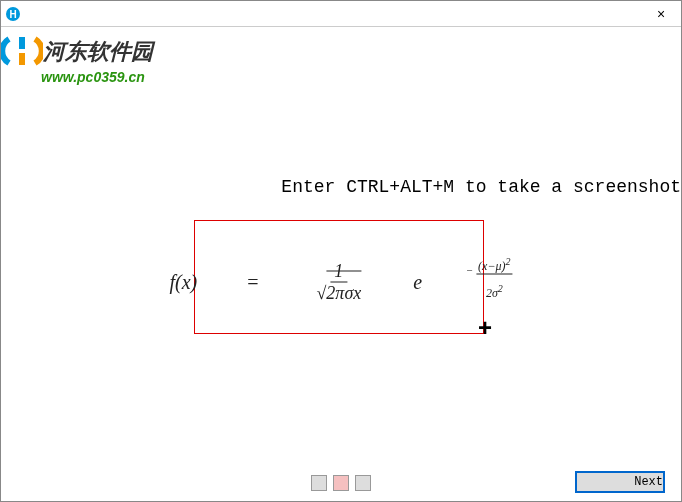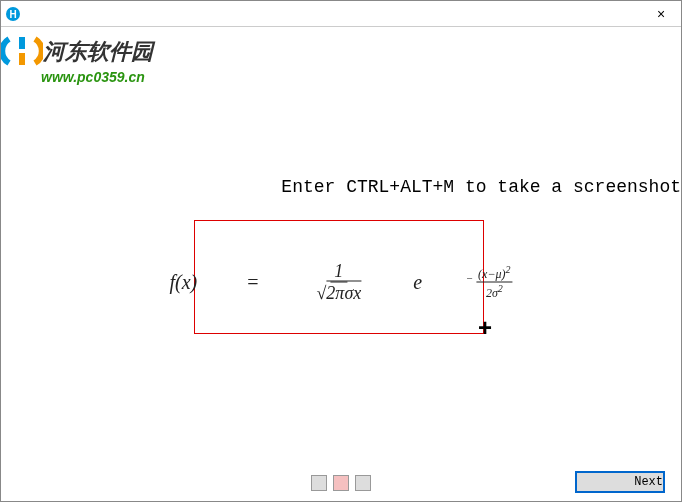--- a/index.html
+++ b/index.html
@@ -135,21 +135,21 @@
     .frac .den { padding: 0 4px; }
     .sup-frac {
       display: inline-flex;
       flex-direction: column;
       align-items: center;
       font-size: 12px;
       vertical-align: super;
       margin-left: 1px;
     }
     .sup-frac .num { border-bottom: 1px solid #222; padding: 0 2px; }
-    .sup-frac .den { padding: 0 2px; }
+    .sup-frac .den { padding: 8px 2px; }
     .cursor-cross {
       position: absolute;
       bottom: 10px;
       right: 4px;
       font-size: 24px;
       font-weight: bold;
       color: #000;
       font-style: normal;
     }
     .bottom-bar {
@@ -236,21 +236,21 @@
   <div class="instruction">Enter CTRL+ALT+M to take a screenshot</div>
 
   <div class="formula-container">
     <div class="red-box"></div>
     <div class="formula">
       <span>f(x)</span>
       <span style="margin:0 6px;font-style:normal">=</span>
       <span class="frac">
         <span class="num">1</span>
         <span class="den">
-          <span style="font-style:normal">√</span><span style="border-top:1px solid #222;padding-top:1px">2πσx</span>
+          <span style="font-style:normal">√</span><span style="border-top:1px solid #222;padding-top:11px">2πσx</span>
         </span>
       </span>
       <span>e</span>
       <span style="vertical-align:super;font-size:11px">
         <span style="font-style:normal">−</span>
         <span class="sup-frac">
           <span class="num"><span>(x−μ)</span><sup>2</sup></span>
           <span class="den"><span>2σ</span><sup>2</sup></span>
         </span>
       </span>

